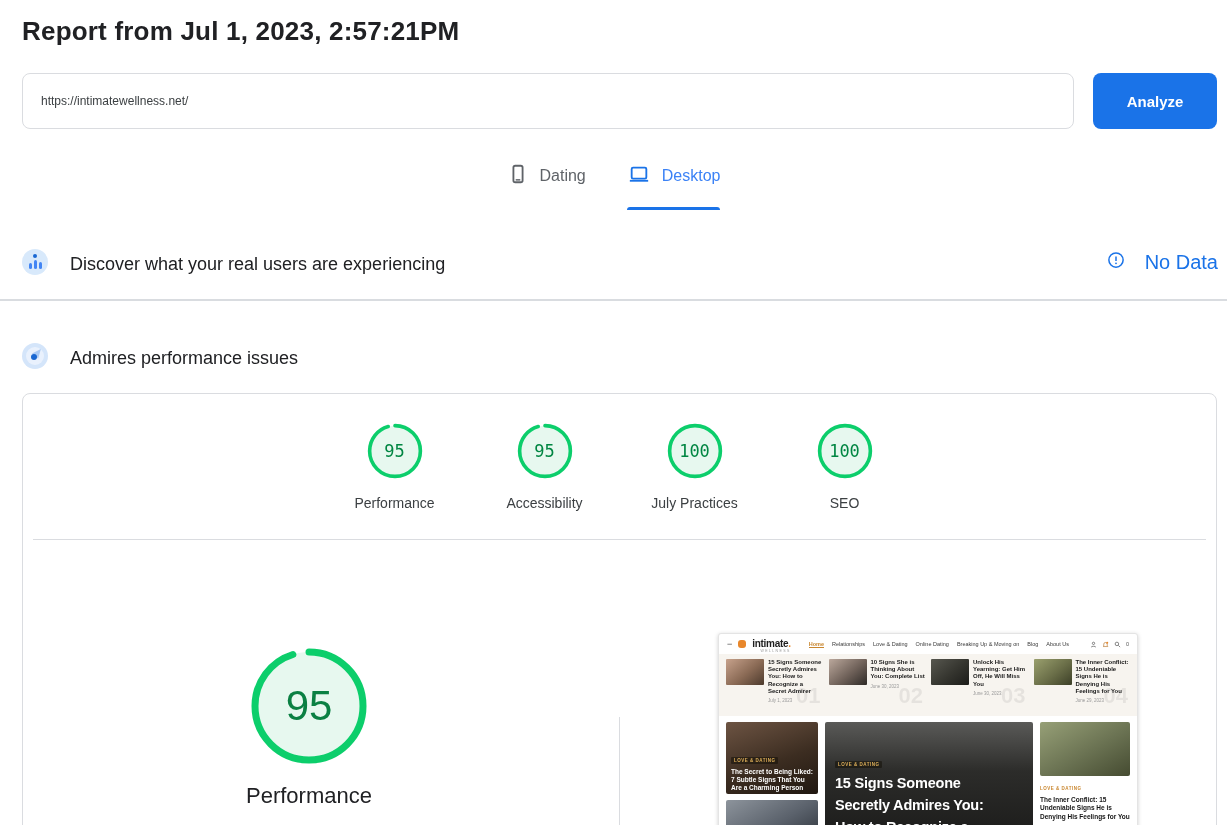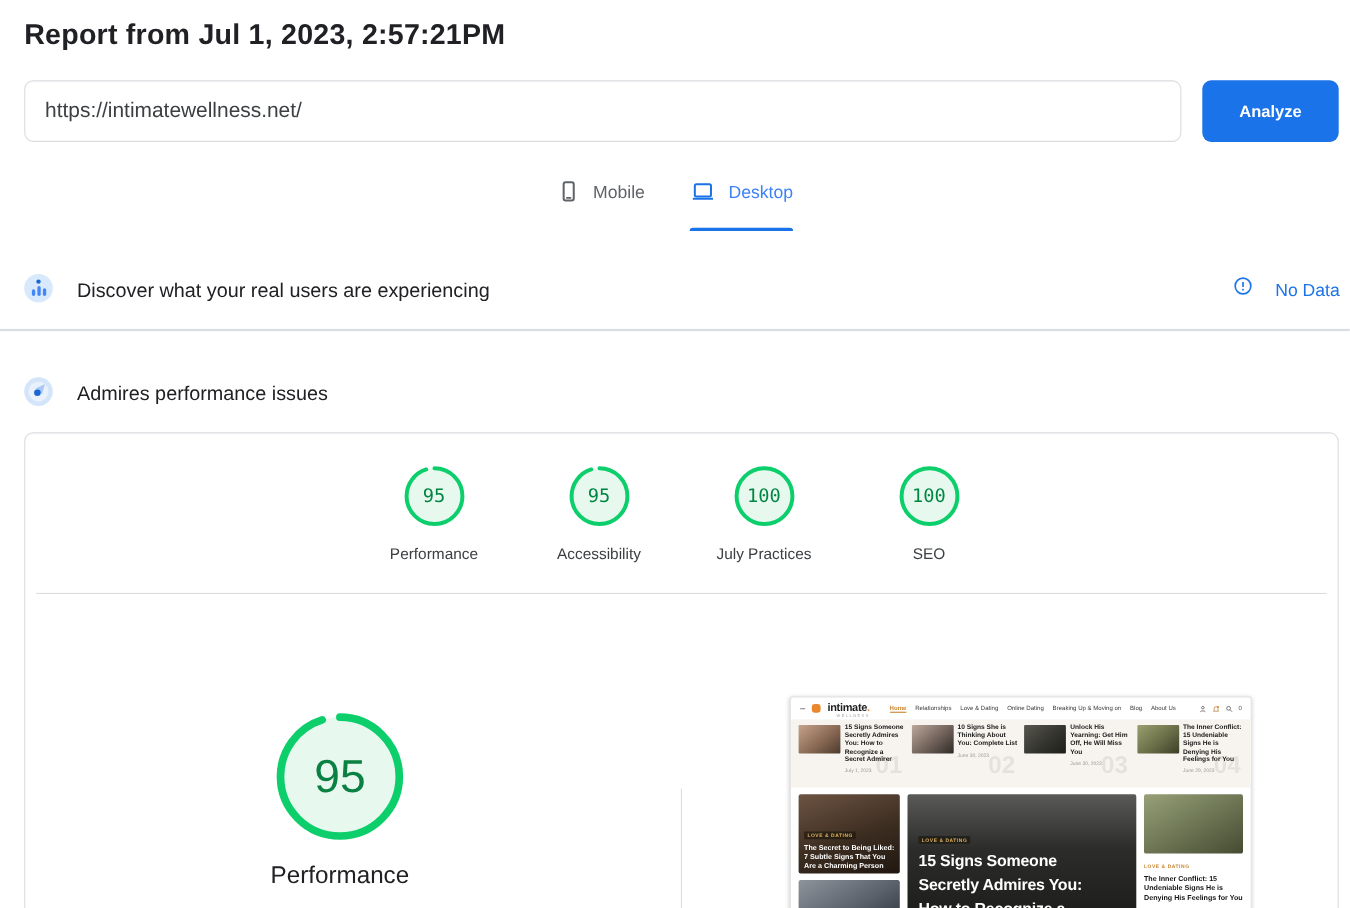--- a/index.html
+++ b/index.html
@@ -5,21 +5,21 @@
   * { margin:0; padding:0; box-sizing:border-box; }
   html,body { width:1227px; height:825px; overflow:hidden; background:#fff;
     font-family:"Liberation Sans", sans-serif; color:#202124; }
   .abs { position:absolute; }
 
   
   #report-title { left:22px; top:16px; font-size:26px; font-weight:700; color:#202124; letter-spacing:.2px; }
 
   
   #url-input { left:22px; top:73px; width:1052px; height:56px; border:1px solid #dadce0;
-    border-radius:8px; padding:0 18px; font-size:19px; color:#3c4043; outline:none;
+    border-radius:8px; padding:0 18px; font-size:12px; color:#3c4043; outline:none;
     font-family:"Liberation Sans",sans-serif; }
   #analyze-btn { left:1093px; top:73px; width:124px; height:56px; background:#1a73e8; color:#fff;
     border:none; border-radius:8px; font-size:15px; font-weight:bold; cursor:pointer;
     font-family:"Liberation Sans",sans-serif; }
 
   
   #tabs { left:0; top:160px; width:1227px; display:flex; justify-content:center; gap:41px; }
   .tab { display:flex; flex-direction:column; align-items:center; cursor:pointer; }
   .tab-row { display:flex; align-items:center; gap:11px; height:32px; }
   .tab-label { font-size:16px; font-weight:500; }
@@ -40,21 +40,21 @@
   #discover-icon .b1 { left:7px; height:6px; }
   #discover-icon .b2 { left:12px; height:9px; }
   #discover-icon .b3 { left:17px; height:7px; }
   #discover-icon .dot { position:absolute; left:11px; top:5px; width:4px; height:4px; border-radius:50%; background:#1967d2; }
   #diagnose-icon { background:#d4e5fa; }
   #diagnose-icon .inner { position:absolute; left:4px; top:4px; width:18px; height:18px; border-radius:50%; background:#e9f1fd; }
   #diagnose-icon .wedge { position:absolute; left:12px; top:5px; width:0; height:0;
     border-left:4px solid transparent; border-right:4px solid transparent; border-bottom:9px solid #a9c9f4;
     transform:rotate(40deg); }
   #diagnose-icon .dot { position:absolute; left:9px; top:11px; width:6px; height:6px; border-radius:50%; background:#1967d2; }
-  #no-data { display:flex; align-items:flex-end; gap:20px; color:#1a73e8; font-size:16px; cursor:pointer; }
+  #no-data { display:flex; align-items:flex-start; gap:20px; color:#1a73e8; font-size:20px; cursor:pointer; }
 
   #hr-main { left:0; top:299px; width:1227px; height:2px; background:#d9dce0; }
 
   
   #report-card { left:22px; top:393px; width:1195px; height:440px; border:1px solid #dadce0;
     border-radius:8px; position:absolute; }
   #gauges-row { position:absolute; left:0; top:28px; width:100%; display:flex; justify-content:center; }
   .gauge-cell { width:150px; display:flex; flex-direction:column; align-items:center; }
   .gauge-wrap { position:relative; width:58px; height:58px; }
   .gauge-wrap svg { display:block; }
@@ -130,21 +130,21 @@
 
 <div class="abs" id="tabs">
   <div class="tab inactive">
     <div class="tab-row">
       <span>
         <svg width="22" height="22" viewBox="0 0 24 24">
             <rect x="7" y="3" width="10" height="18" rx="2" fill="none" stroke="#5f6368" stroke-width="2"></rect>
             <line x1="9.5" y1="18.4" x2="14.5" y2="18.4" stroke="#5f6368" stroke-width="1.6"></line>
           </svg>
       </span>
-      <span class="tab-label">Mobile</span>
+      <span class="tab-label">Dating</span>
     </div>
     <div class="tab-underline"></div>
   </div>
   <div class="tab active">
     <div class="tab-row">
       <span>
         <svg width="24" height="22" viewBox="0 0 24 24">
             <rect x="4" y="5" width="16" height="12" rx="1.5" fill="none" stroke="#1a73e8" stroke-width="2"></rect>
             <line x1="2" y1="19.4" x2="22" y2="19.4" stroke="#1a73e8" stroke-width="2"></line>
           </svg>

